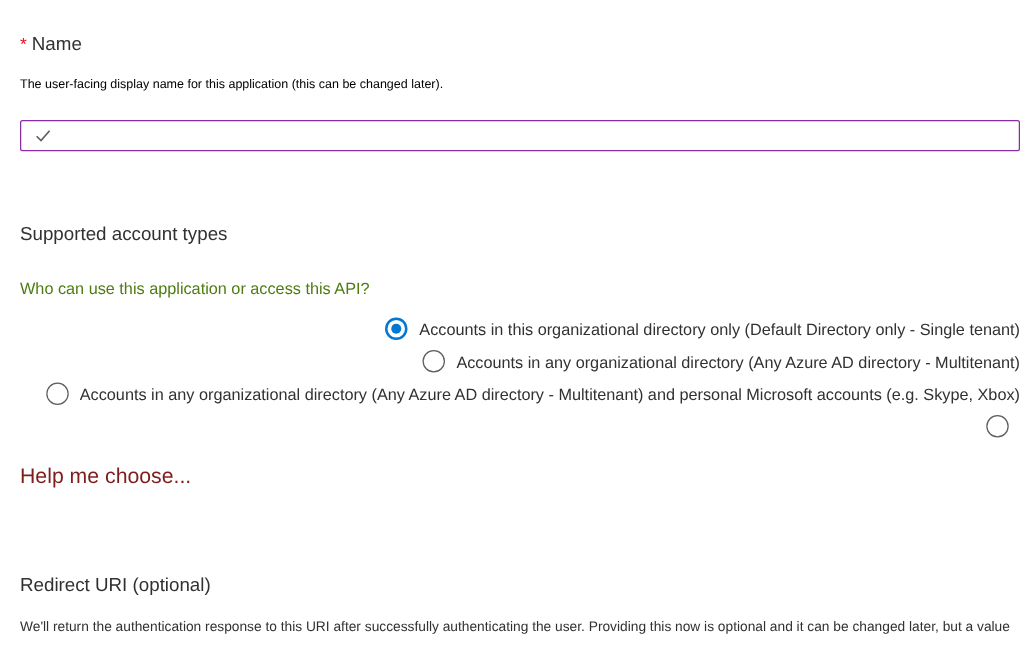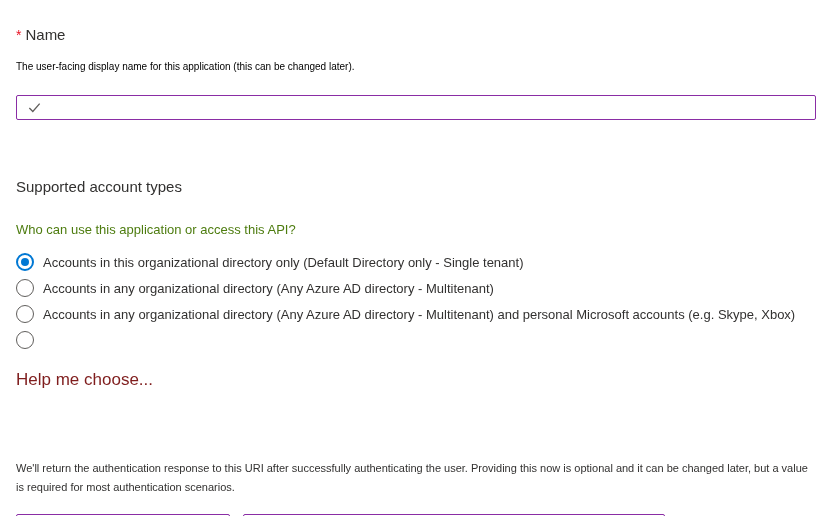--- a/index.html
+++ b/index.html
@@ -56,20 +56,21 @@
   .gap-xl { height: 55px; }
 
   .question { font-size: 13px; color: #4d7c0f; margin-top: 24px; line-height: 18px; }
 
   .radio-group { margin-top: 10px; }
   .radio-row {
     display: flex;
     align-items: center;
     height: 26px;
     cursor: pointer;
+    justify-content: flex-end;
   }
   .radio {
     flex: 0 0 auto;
     width: 18px; height: 18px;
     border: 1px solid #605e5c;
     border-radius: 50%;
     background: #ffffff;
     position: relative;
     margin-right: 9px;
   }
@@ -167,20 +168,21 @@
         <span class="radio"></span>
       </div>
     </div>
 
     <a class="help-link">Help me choose...</a>
   </div>
 
   <div class="gap-xl"></div>
 
   <div class="section">
+    <div class="section-title">Redirect URI (optional)</div>
 
     <div class="redirect-desc">We'll return the authentication response to this URI after successfully authenticating the user. Providing this now is optional and it can be changed later, but a value is required for most authentication scenarios.</div>
 
     <div class="redirect-row">
       <div class="select-wrap">
         <span class="select-value">Web</span>
         <span class="check-icon">
           <svg width="15" height="15" viewBox="0 0 16 16">
             <path d="M3 5.5 L8 10.5 L13 5.5" stroke="#605e5c" stroke-width="1.4" fill="none"></path>
           </svg>

